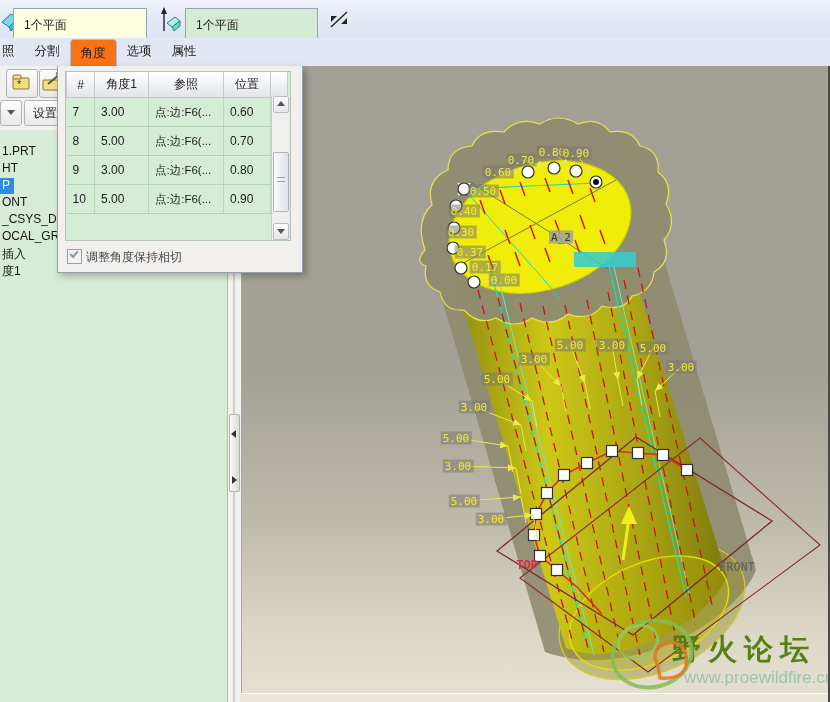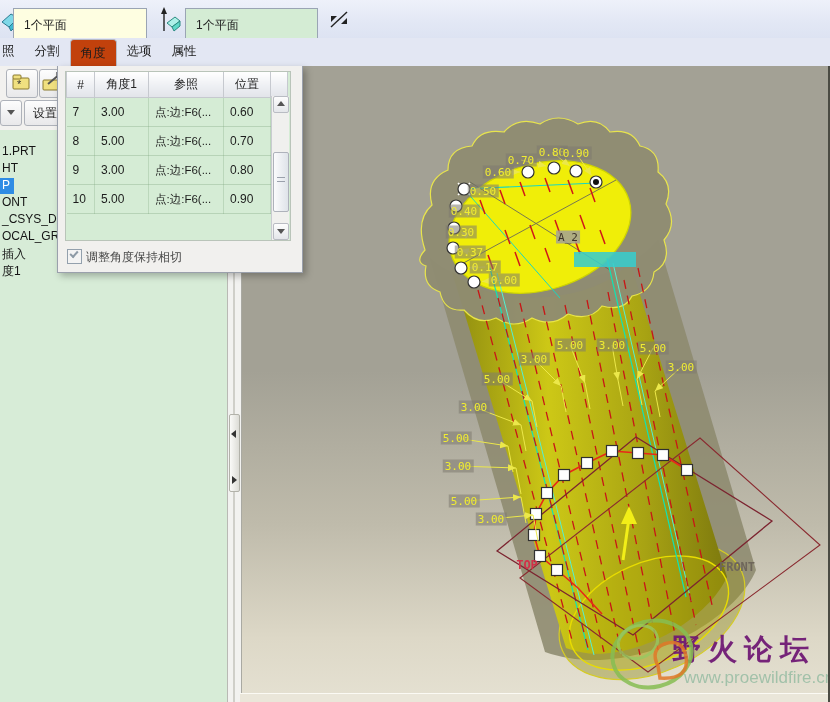--- a/index.html
+++ b/index.html
@@ -9,21 +9,21 @@
 
   
   #topbar{left:0;top:0;width:830px;height:38px;background:linear-gradient(180deg,#eef1fa 0%,#e3e8f5 55%,#dde3f2 100%);z-index:8;}
   .collector{position:absolute;top:8px;height:32px;border:1px solid #9aa4b4;font:12px "Liberation Sans",sans-serif;color:#222;padding:2px 6px 0 10px;box-sizing:border-box;}
   #field-surface{left:13px;width:134px;background:#fefee1;}
   #field-direction{left:185px;width:133px;background:#d4ecd4;}
 
   
   #tabstrip{left:0;top:38px;width:830px;height:28px;background:#e3e7f3;z-index:9;}
   .tab{position:relative;float:left;height:22px;padding:5px 10px 0 10px;font:12.5px "Liberation Sans",sans-serif;color:#1c1c1c;cursor:default;}
-  .tab.active{background:#c2410c;border:1px solid #b7bcc9;border-bottom:none;border-radius:4px 4px 0 0;margin-top:1px;height:21px;}
+  .tab.active{background:#f97316;border:1px solid #b7bcc9;border-bottom:none;border-radius:4px 4px 0 0;margin-top:1px;height:21px;}
   .tab.clip{padding-left:2px;}
 
   
   #treepanel{left:0;top:66px;width:227px;height:636px;background:#d7ecd7;z-index:2;}
   #treetoolbar{left:0;top:0;width:227px;height:64px;background:#f2f1ef;}
   .tbtn{position:absolute;background:linear-gradient(180deg,#fdfdfd,#e8e8ea);border:1px solid #aeb2ba;border-radius:3px;}
   .tree-item{position:relative;height:17px;font:12px "Liberation Sans",sans-serif;color:#141414;padding-left:2px;white-space:nowrap;overflow:hidden;}
   .tree-item.sel{display:inline-block;background:#2f8ce4;color:#fff;padding:0 4px 1px 2px;height:15px;}
 
   
@@ -38,21 +38,21 @@
     background:linear-gradient(180deg,#a3a195 0%,#a3a195 48%,#bfbbab 72%,#ddd8c7 90%,#e5e1d2 100%);}
   #right-edge{left:828px;top:66px;width:2px;height:636px;background:#4b4b43;z-index:7;}
   #bottomstrip{left:240px;top:693px;width:588px;height:9px;background:#eae6d9;border-top:1px solid #fbfaf4;z-index:6;}
 
   #scene{left:0;top:0;width:830px;height:702px;z-index:4;pointer-events:none;}
   #labels{left:0;top:0;width:830px;height:702px;z-index:5;pointer-events:none;}
 
   .dimlabel,.poslabel{position:absolute;transform:translate(-50%,-50%);background:rgba(125,122,112,0.55);
     color:#f0ec32;font:11px "DejaVu Sans Mono",monospace;padding:0 2px;white-space:nowrap;}
   .axislabel{position:absolute;transform:translate(-50%,-50%);background:rgba(162,160,150,0.85);
-    color:#3c3428;font:11px "DejaVu Sans Mono",monospace;padding:0 2px;margin-left:7px;}
+    color:#3c3428;font:11px "DejaVu Sans Mono",monospace;padding:0 2px;}
   .planelabel{position:absolute;transform:translate(-50%,-50%);font:12px "DejaVu Sans Mono",monospace;font-weight:bold;}
 
   
   #dialog{left:57px;top:66px;width:246px;height:207px;background:#f1f0ee;border:1px solid #9aa0ac;border-top:none;
     box-shadow:3px 3px 7px rgba(0,0,0,0.28);z-index:10;box-sizing:border-box;}
   #tblwrap{position:absolute;left:7px;top:5px;width:226px;height:170px;background:#d5ecd5;border:1px solid #b9c4b9;box-sizing:border-box;}
   table.angle{border-collapse:collapse;table-layout:fixed;width:206px;font:12px "Liberation Sans",sans-serif;color:#1c1c1c;}
   table.angle th{background:linear-gradient(180deg,#ffffff,#eceef2 60%,#e2e4ea);border:1px solid #c6c9cf;border-top:none;
     height:23px;font-weight:normal;font-size:12px;color:#222;}
   table.angle td{height:28px;border-bottom:1px solid rgba(130,165,130,0.35);border-right:1px solid rgba(130,165,130,0.30);
@@ -64,21 +64,21 @@
   .sbtn{position:absolute;left:1px;width:14px;height:15px;background:linear-gradient(180deg,#fdfdfd,#e4e6ea);border:1px solid #b9bcc3;border-radius:2px;}
   .tri-u{width:0;height:0;border-left:4px solid transparent;border-right:4px solid transparent;border-bottom:5px solid #555;margin:4px auto 0;}
   .tri-d{width:0;height:0;border-left:4px solid transparent;border-right:4px solid transparent;border-top:5px solid #555;margin:5px auto 0;}
   #sthumb{position:absolute;left:1px;top:56px;width:14px;height:58px;background:linear-gradient(90deg,#fafbfc,#dfe3e9);border:1px solid #aeb2bb;border-radius:2px;}
   #sthumb .grip{margin:24px auto 0;width:8px;border-top:1px solid #9aa0ab;border-bottom:1px solid #9aa0ab;height:3px;}
 
   #chkrow{position:absolute;left:9px;top:183px;height:16px;font:12px "Liberation Sans",sans-serif;color:#4a4a4a;}
   #chkbox{position:absolute;left:0;top:0;width:13px;height:13px;background:#f3f3f3;border:1px solid #93a0ad;}
   #chkbox .mark{position:absolute;left:2px;top:1px;width:6px;height:3px;border-left:2px solid #8d9aa6;border-bottom:2px solid #8d9aa6;transform:rotate(-48deg);}
   #chklabel{position:absolute;left:19px;top:0;white-space:nowrap;}
-  .wm-title{position:absolute;left:672px;top:630px;font:bold 29px "Liberation Sans",sans-serif;letter-spacing:7px;color:#701a75;opacity:.95;z-index:6;}
+  .wm-title{position:absolute;left:672px;top:630px;font:bold 29px "Liberation Sans",sans-serif;letter-spacing:7px;color:#4d7c0f;opacity:.95;z-index:6;}
   .wm-url{position:absolute;left:684px;top:668px;font:17px "Liberation Sans",sans-serif;color:#9fc0a8;opacity:.95;z-index:6;}
 </style>
 </head>
 <body>
 
 <div id="stage">
 
   <div id="viewport" class="abs"></div>
 
   <svg id="scene" class="abs" width="830" height="702" viewBox="0 0 830 702">

